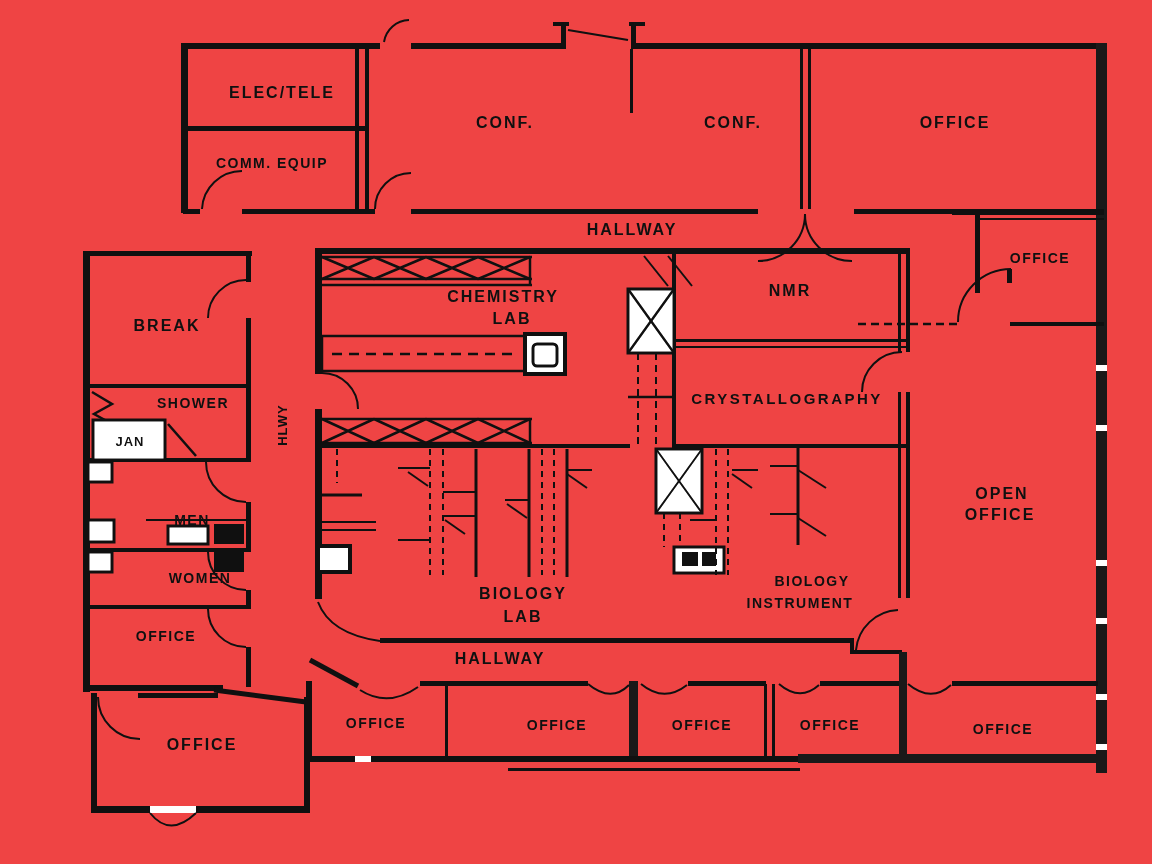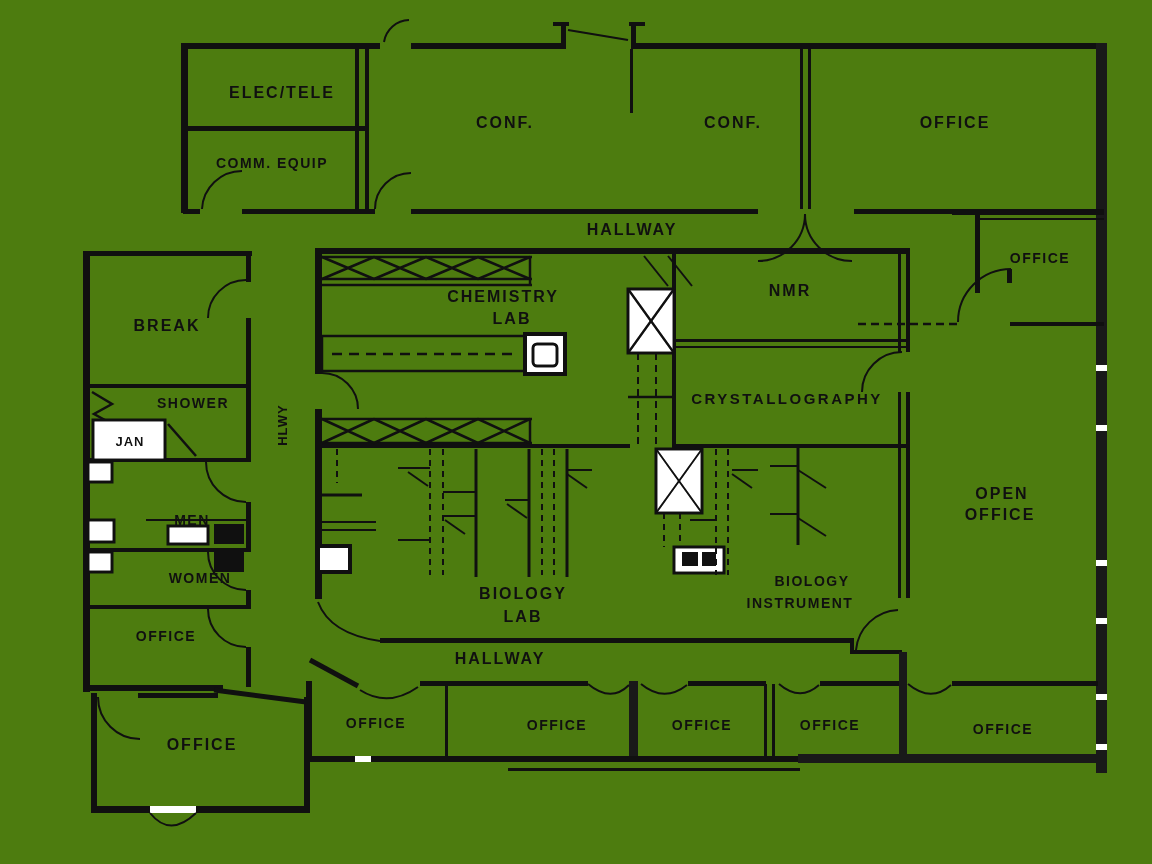--- a/index.html
+++ b/index.html
@@ -1,16 +1,16 @@
 <!DOCTYPE html>
 <html><head>
 <meta charset="utf-8">
 <style>
   html,body{margin:0;padding:0;background:#ffffff;}
-  .stage{width:1152px;height:864px;position:relative;background:#4d7c0f;overflow:hidden;}
+  .stage{width:1152px;height:864px;position:relative;background:#ef4444;overflow:hidden;}
   svg{display:block;}
   .scan{filter:blur(.45px) contrast(1.12);}
   text{font-family:"Liberation Sans","DejaVu Sans",sans-serif;font-weight:700;fill:#1c1c1c;}
   .lbl{font-size:16px;letter-spacing:2px;}
   .lbl-sm{font-size:14px;letter-spacing:1.5px;}
   .lbl-xs{font-size:13px;letter-spacing:1px;}
   .lbl-wide{font-size:15px;letter-spacing:2.5px;}
   .w{fill:#1c1c1c;}
   .wd{fill:#242424;}
   .ln{stroke:#1c1c1c;fill:none;}

